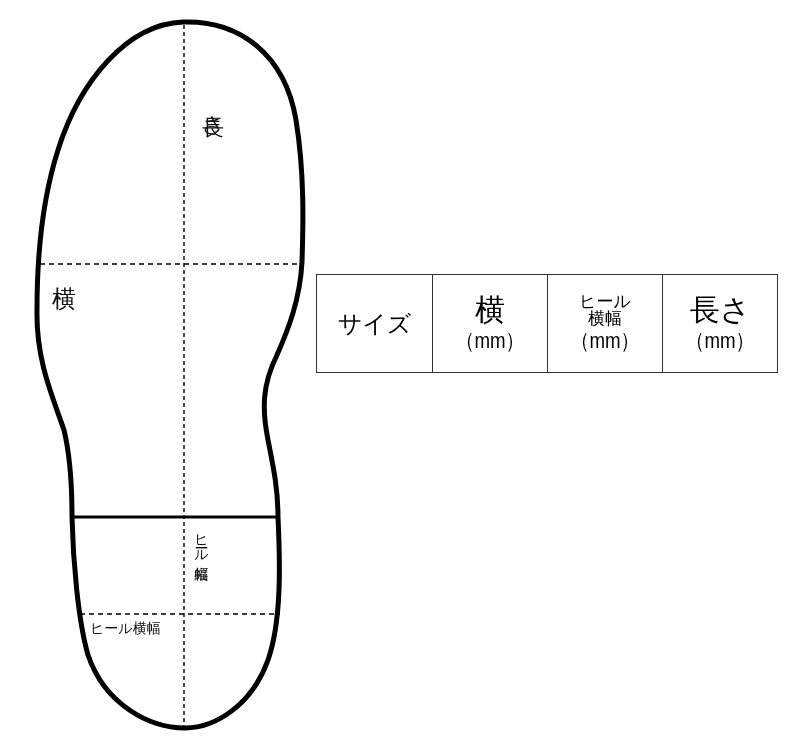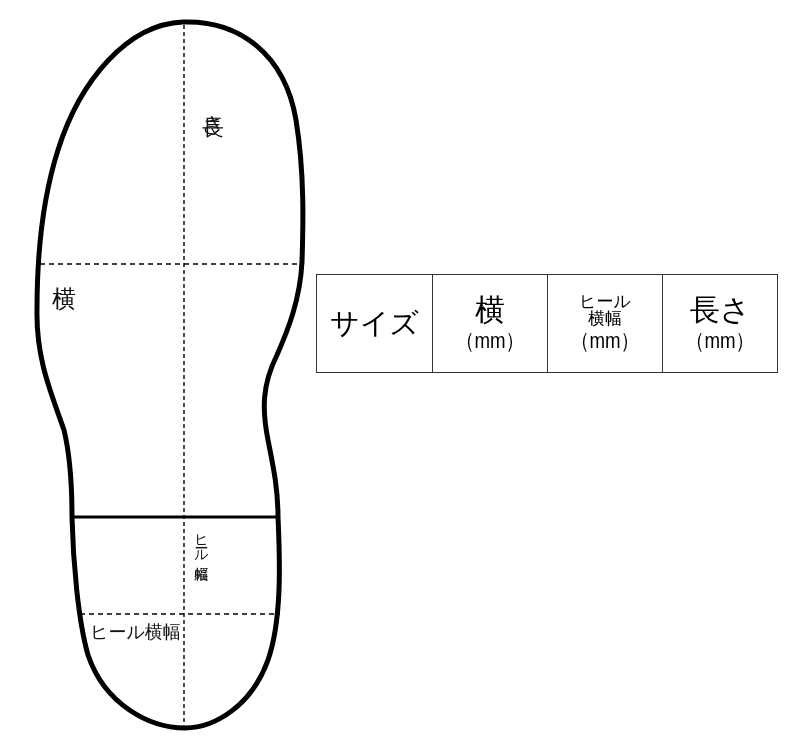--- a/index.html
+++ b/index.html
@@ -40,27 +40,27 @@
   <line x1="40" y1="264" x2="300" y2="264" stroke="#000" stroke-width="1.4" stroke-dasharray="5,4"></line>
 
   <line x1="72" y1="517" x2="278" y2="517" stroke="#000" stroke-width="3"></line>
 
   <line x1="80" y1="614" x2="280" y2="614" stroke="#000" stroke-width="1.4" stroke-dasharray="5,4"></line>
 </svg>
 
 <div class="label vertical" style="left:198px; top:100px; font-size:22px;">長さ</div>
 <div class="label" style="left:52px; top:283px; font-size:24px;">横</div>
 <div class="label vertical" style="left:193px; top:524px; font-size:14px; line-height:18px;">ヒール縦幅</div>
-<div class="label" style="left:90px; top:620px; font-size:18px;">ヒール横幅</div>
+<div class="label" style="left:90px; top:620px; font-size:14px;">ヒール横幅</div>
 
 <table id="size-table">
   <tbody>
       <tr>
     <td style="width:115px; height:97px;">
-      <span style="font-size:29px;">サイズ</span>
+      <span style="font-size:24px;">サイズ</span>
     </td>
     <td style="width:114px;">
       <span class="hdr-main">横</span>
       <span class="hdr-unit">（mm）</span>
     </td>
     <td style="width:114px;">
       <span class="hdr-small">ヒール</span>
       <span class="hdr-small">横幅</span>
       <span class="hdr-unit">（mm）</span>
     </td>

